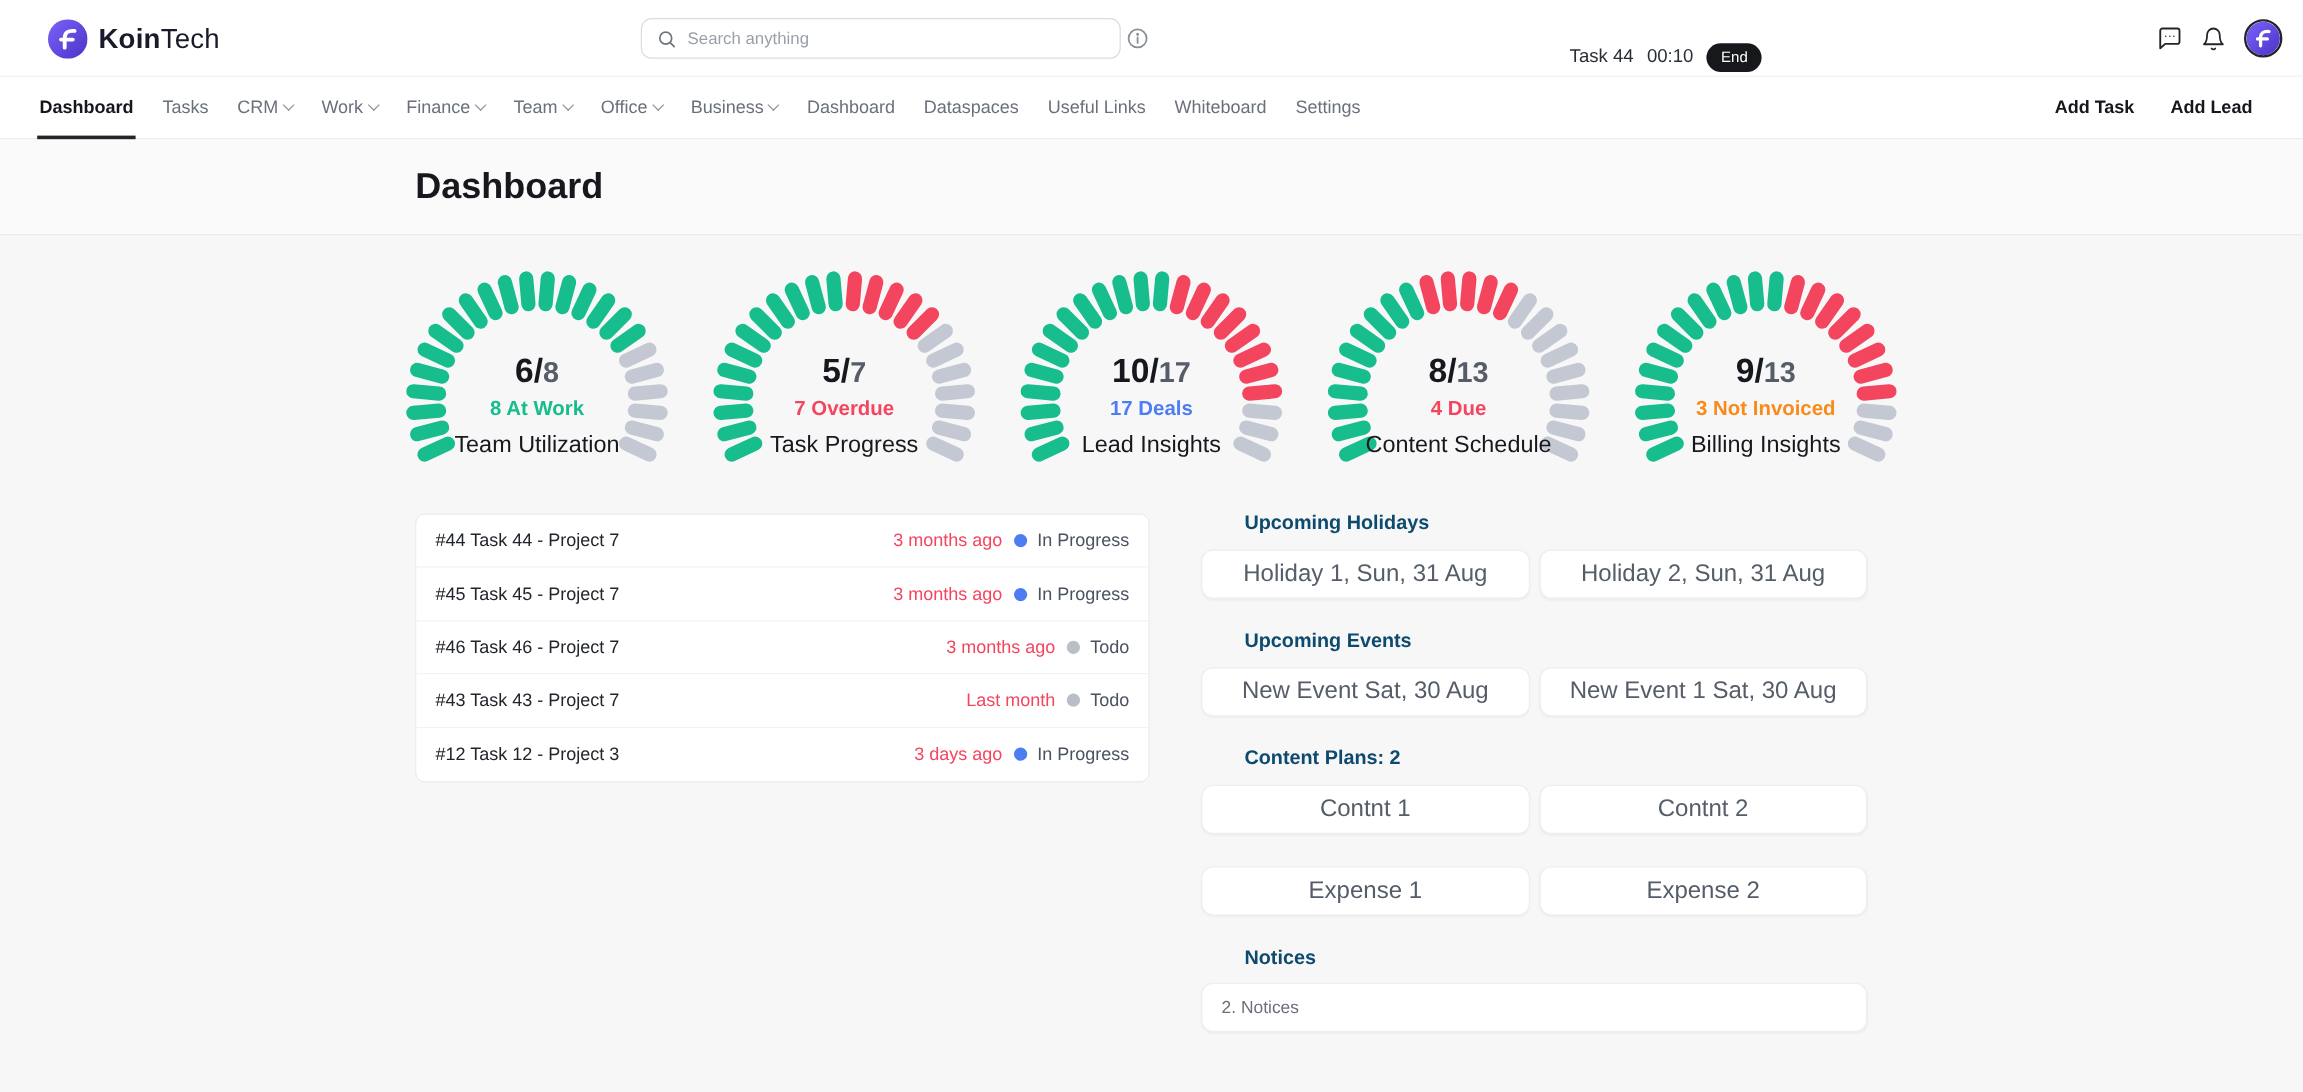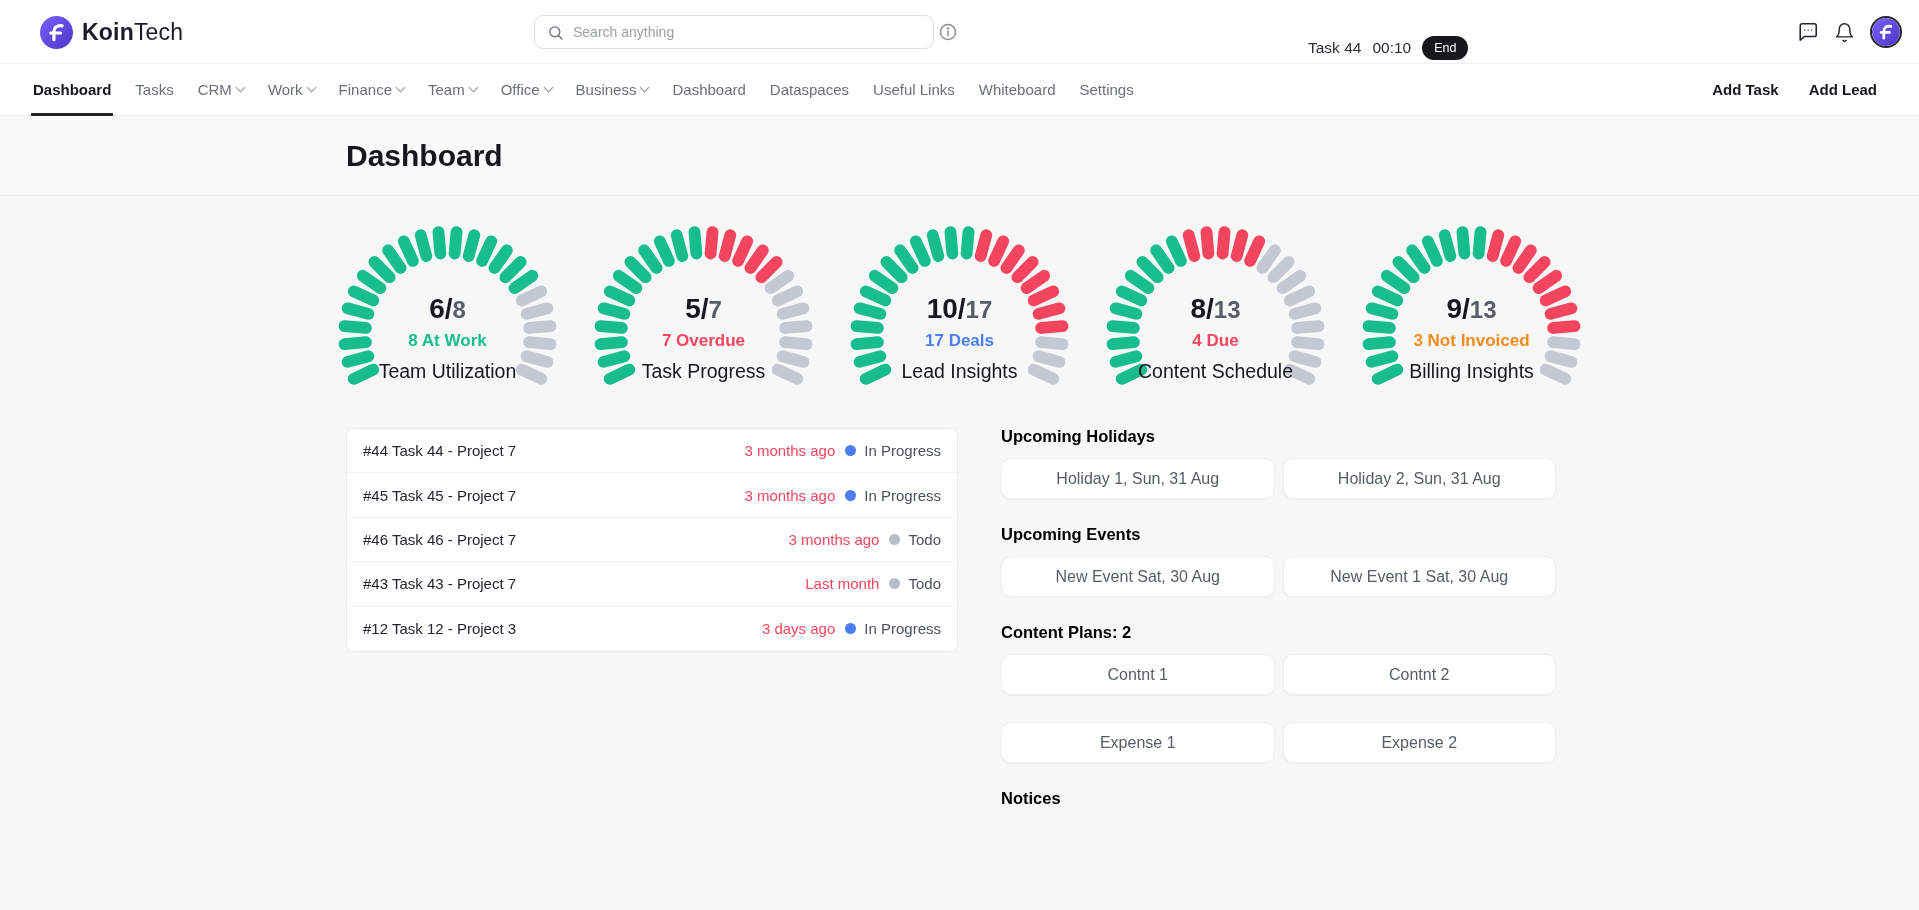--- a/index.html
+++ b/index.html
@@ -58,24 +58,24 @@
   .tasks-card { width:612px; background:#fff; border:1px solid #e9eaec; border-radius:8px; overflow:hidden; }
   .task-row { height:44.4px; display:flex; align-items:center; justify-content:space-between; padding:0 16px; border-bottom:1px solid #efeff1; cursor:pointer; background:#fff; }
   .task-row:last-child { border-bottom:none; }
   .task-name { font-size:15px; color:#22262c; }
   .task-meta { display:flex; align-items:center; gap:8px; }
   .task-time { font-size:15px; font-weight:500; color:#f4455f; margin-right:2px; }
   .task-dot { width:11px; height:11px; border-radius:50%; }
   .task-status { font-size:15px; color:#4a5160; }
 
   .right-panel { width:555px; }
-  .rp-heading { font-size:16.5px; font-weight:600; color:#000000; line-height:17px; margin-bottom:13px; }
+  .rp-heading { font-size:16.5px; font-weight:600; color:#0c4a6e; line-height:17px; margin-bottom:13px;margin-left:36px; }
   .rp-cards { display:flex; gap:8px; margin-bottom:27px; }
   .rp-card { flex:1; height:41px; background:#fff; border:1px solid #eceef0; border-radius:10px; display:flex; align-items:center; justify-content:center;
-    font-size:16px; color:#555d68; box-shadow:0 1px 2px rgba(16,24,40,.04); cursor:pointer; }
+    font-size:20px; color:#555d68; box-shadow:0 1px 2px rgba(16,24,40,.04); cursor:pointer; }
   .notices-heading { margin-bottom:12px; }
   .notices-card { height:41px; background:#fff; border:1px solid #eceef0; border-radius:10px; display:flex; align-items:center; padding:0 16px;
     font-size:14.5px; color:#6a707b; box-shadow:0 1px 2px rgba(16,24,40,.04); cursor:pointer; }
 </style>
 </head>
 <body>
 
 <header class="topbar">
   <div class="brand">
     <svg class="logo-mark" viewBox="0 0 32 32">
@@ -427,14 +427,15 @@
           </div>
   </div>
         <div class="rp-section">
     <div class="rp-cards">
             <div class="rp-card">Expense 1</div>
             <div class="rp-card">Expense 2</div>
           </div>
   </div>
       </div>
     <div class="rp-heading notices-heading">Notices</div>
+    <div class="notices-card">2. Notices</div>
   </div>
 </div>
 
 </body></html>

